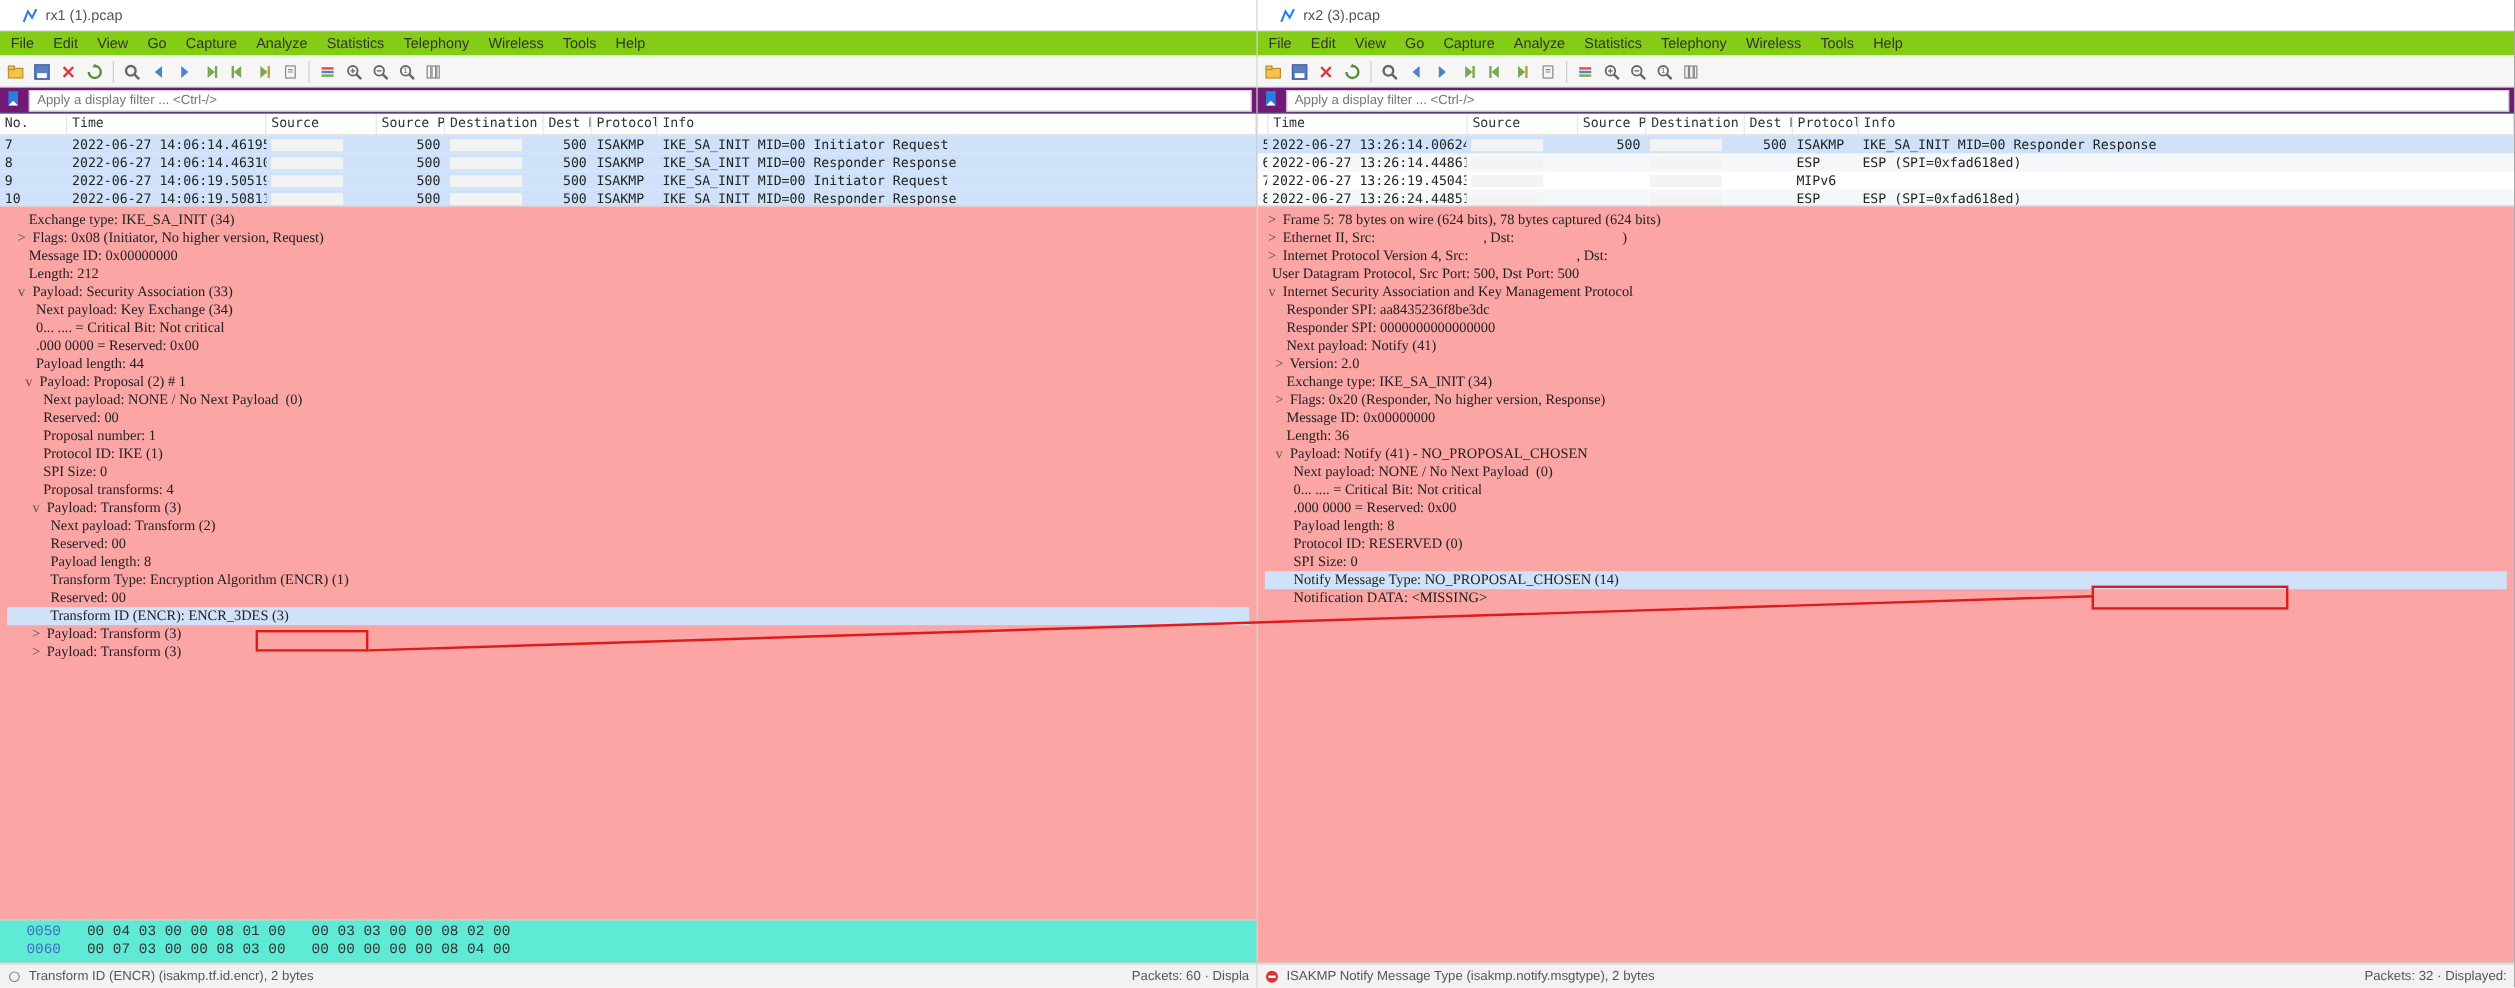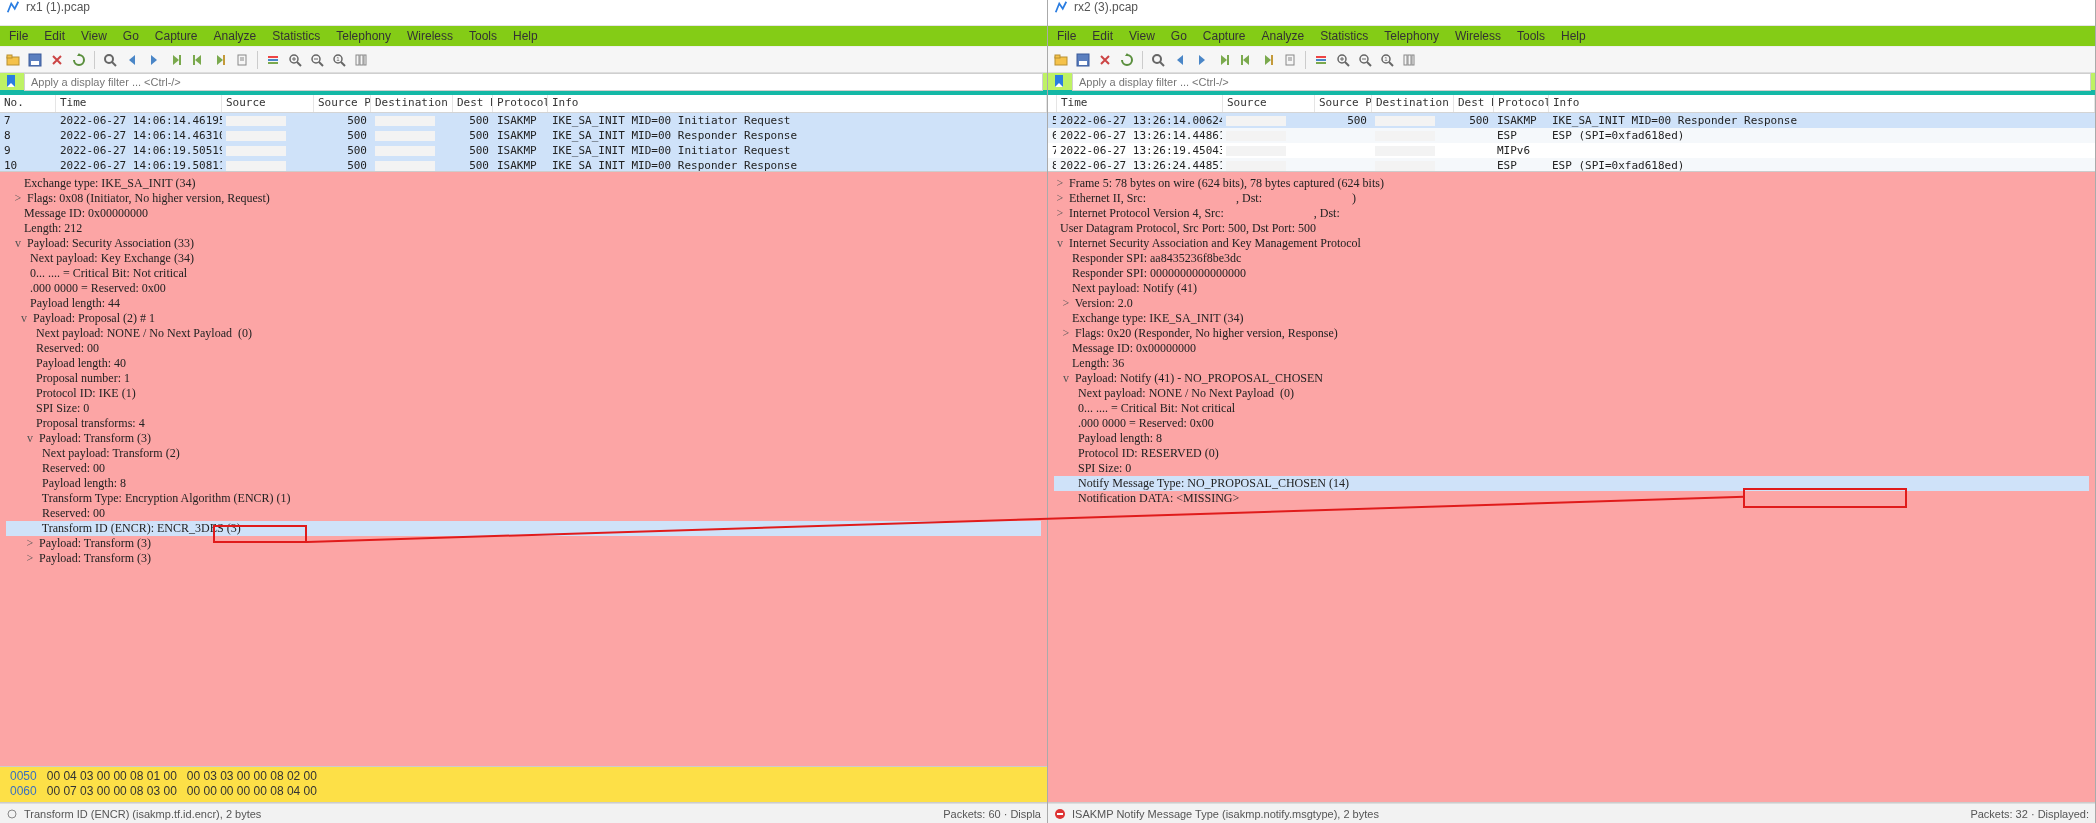--- a/index.html
+++ b/index.html
@@ -1,29 +1,29 @@
 <!DOCTYPE html>
 <html><head>
 <meta charset="utf-8">
 <style>
 *{box-sizing:border-box;margin:0;padding:0}
 body{font-family:"Segoe UI",Tahoma,sans-serif;font-size:11px;color:#222;background:#f0f0f0;overflow:hidden}
 .root{display:flex;width:2096px;height:823px}
 .pane{flex:1;display:flex;flex-direction:column;border-right:1px solid #aaa;background:#fff;position:relative}
-.titlebar{display:flex;align-items:flex-start;gap:6px;height:26px;padding:0 6px;background:#fff;border-bottom:1px solid #e5e5e5}
+.titlebar{display:flex;align-items:center;gap:6px;height:26px;padding:0 18px;background:#fff;border-bottom:1px solid #e5e5e5}
 .fin{width:14px;height:14px;display:inline-block}
 .fin svg{width:14px;height:14px}
 .title{font-size:12px;color:#555}
 .menubar{display:flex;align-items:center;gap:4px;height:21px;padding:0 3px;background:#84cc16;border-bottom:1px solid #eee;font-size:12px;color:#333}
 .menubar span{padding:2px 6px}
 .toolbar{display:flex;align-items:center;gap:4px;height:26px;padding:2px 4px;background:#f6f6f6;border-bottom:1px solid #ddd}
 .tbicon{width:18px;height:18px;display:flex;align-items:center;justify-content:center;border:1px solid transparent;border-radius:2px}
 .tbicon svg{width:14px;height:14px}
 .sep{width:1px;height:18px;background:#ccc;margin:0 2px}
-.filterbar{display:flex;align-items:center;height:22px;padding:2px 4px;background:#bef264;border-bottom:5px solid #14b8a6}
+.filterbar{display:flex;align-items:flex-start;height:22px;padding:2px 4px;background:#701a75;border-bottom:1px solid #14b8a6}
 .filtericon{width:16px;height:16px;margin-right:4px}
 .filtericon svg{width:14px;height:14px}
 .filterinput{flex:1;border:1px solid #cfcfcf;height:18px;padding:0 6px;font-size:11px;color:#888;background:#fff}
 .packetlist{height:77px;overflow:hidden;border-bottom:1px solid #ccc;position:relative;font-family:Consolas,monospace;font-size:11px}
 .plhead{display:flex;height:18px;background:#fff;border-bottom:1px solid #d4d4d4;color:#333}
 .plhead>div{border-right:1px solid #e5e5e5;padding:1px 4px;white-space:nowrap;overflow:hidden}
 .plbody{height:59px;overflow:hidden}
 .plrow{display:flex;height:15px;line-height:15px}
 .plrow>div{padding:0 4px;white-space:nowrap;overflow:hidden}
 .plrow.sel{background:#cfe2f9}
@@ -34,21 +34,21 @@
 .c-sport{width:57px;text-align:right}
 .c-dst{width:82px}
 .c-dport{width:40px;text-align:right}
 .c-proto{width:55px}
 .c-info{flex:1}
 .redact{display:inline-block;width:60px;height:10px;background:#f3f3f3;vertical-align:middle}
 .details{flex:1;overflow:auto;padding:4px 6px;font-family:Liberation Serif, serif;font-size:12px;line-height:15px;background:#fca5a5;color:#222;border-bottom:1px solid #ccc}
 .dl{white-space:pre}
 .dl .tw{display:inline-block;width:12px;text-align:center;color:#555;cursor:pointer}
 .dl.sel{background:#cfe2f9}
-.hexpane{height:36px;background:#fde047;font-family:Liberation Sans, sans-serif;font-size:12px;line-height:15px;padding:2px 10px;color:#333;border-bottom:1px solid #ccc;overflow:hidden}
+.hexpane{height:36px;background:#5eead4;font-family:Liberation Mono, monospace;font-size:12px;line-height:15px;padding:2px 22px;color:#333;border-bottom:1px solid #ccc;overflow:hidden}
 .hexrow{white-space:pre}
 .hexrow .off{color:#3a6fbf}
 .statusbar{display:flex;align-items:center;height:20px;padding:0 6px;background:#f2f2f2;border-top:1px solid #ddd;font-size:11px;color:#555}
 .statusbar .sbicon{width:12px;height:12px;margin-right:6px}
 .statusbar .sbright{margin-left:auto}
 .redbox{position:absolute;border:2px solid #e01b1b;pointer-events:none}
 .redline{position:absolute;background:#e01b1b;height:2px;transform-origin:left center;pointer-events:none}
 </style>
 </head>
 <body>
@@ -246,21 +246,20 @@
         <div class="dl">      Message ID: 0x00000000</div>
         <div class="dl">      Length: 212</div>
         <div class="dl">  <span class="tw">v</span> Payload: Security Association (33)</div>
         <div class="dl">        Next payload: Key Exchange (34)</div>
         <div class="dl">        0... .... = Critical Bit: Not critical</div>
         <div class="dl">        .000 0000 = Reserved: 0x00</div>
         <div class="dl">        Payload length: 44</div>
         <div class="dl">    <span class="tw">v</span> Payload: Proposal (2) # 1</div>
         <div class="dl">          Next payload: NONE / No Next Payload  (0)</div>
         <div class="dl">          Reserved: 00</div>
-        <div class="dl">          Payload length: 40</div>
         <div class="dl">          Proposal number: 1</div>
         <div class="dl">          Protocol ID: IKE (1)</div>
         <div class="dl">          SPI Size: 0</div>
         <div class="dl">          Proposal transforms: 4</div>
         <div class="dl">      <span class="tw">v</span> Payload: Transform (3)</div>
         <div class="dl">            Next payload: Transform (2)</div>
         <div class="dl">            Reserved: 00</div>
         <div class="dl">            Payload length: 8</div>
         <div class="dl">            Transform Type: Encryption Algorithm (ENCR) (1)</div>
         <div class="dl">            Reserved: 00</div>

